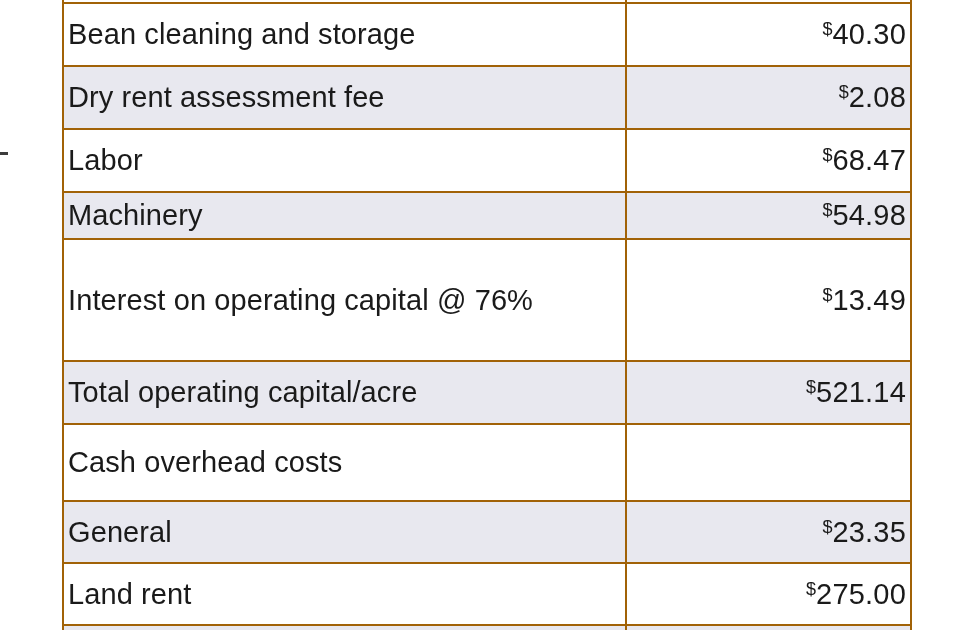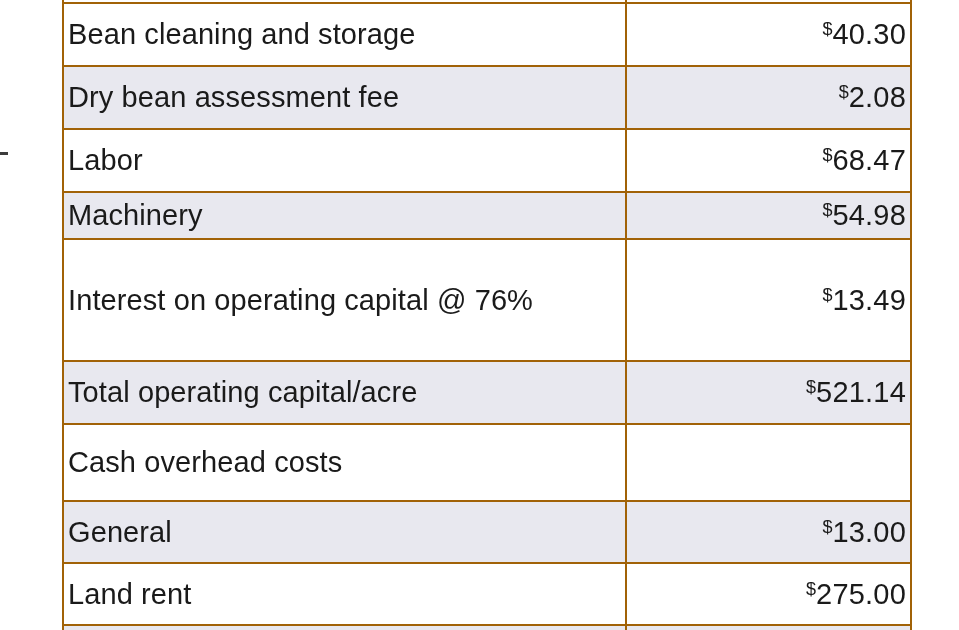--- a/index.html
+++ b/index.html
@@ -97,21 +97,21 @@
           <td class="label"></td>
           <td class="value"></td>
         </tr>
 
         <tr style="height:63px;">
           <td class="label">Bean cleaning and storage</td>
           <td class="value"><span class="dollar">$</span><span class="amt">40.30</span></td>
         </tr>
 
         <tr class="shaded" style="height:63px;">
-          <td class="label">Dry bean assessment fee</td>
+          <td class="label">Dry rent assessment fee</td>
           <td class="value"><span class="dollar">$</span><span class="amt">2.08</span></td>
         </tr>
 
         <tr style="height:63px;">
           <td class="label">Labor</td>
           <td class="value"><span class="dollar">$</span><span class="amt">68.47</span></td>
         </tr>
 
         <tr class="shaded" style="height:45px;">
           <td class="label">Machinery</td>
@@ -128,21 +128,21 @@
           <td class="value"><span class="dollar">$</span><span class="amt">521.14</span></td>
         </tr>
 
         <tr style="height:77px;">
           <td class="label">Cash overhead costs</td>
           <td class="value empty"></td>
         </tr>
 
         <tr class="shaded" style="height:62px;">
           <td class="label">General</td>
-          <td class="value"><span class="dollar">$</span><span class="amt">13.00</span></td>
+          <td class="value"><span class="dollar">$</span><span class="amt">23.35</span></td>
         </tr>
 
         <tr style="height:62px;">
           <td class="label">Land rent</td>
           <td class="value"><span class="dollar">$</span><span class="amt">275.00</span></td>
         </tr>
 
         <tr class="shaded" style="height:30px;">
           <td class="label"></td>
           <td class="value"></td>

